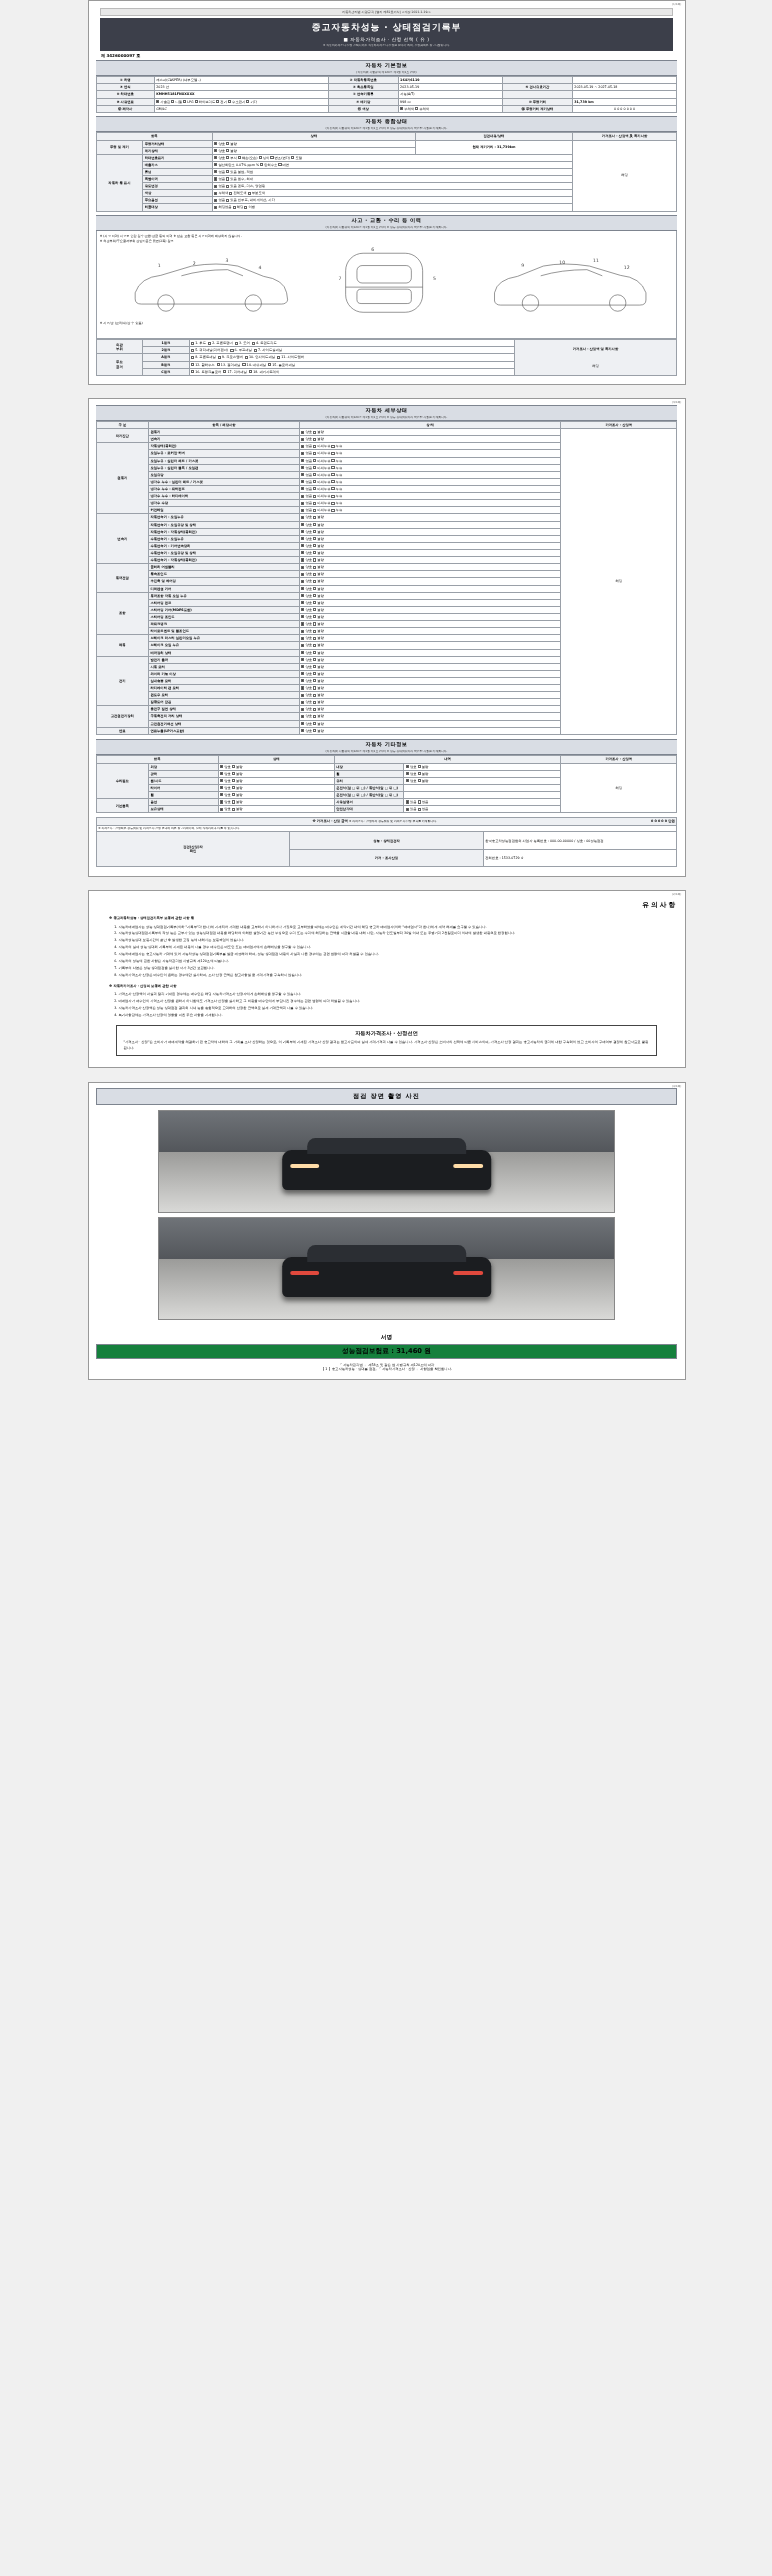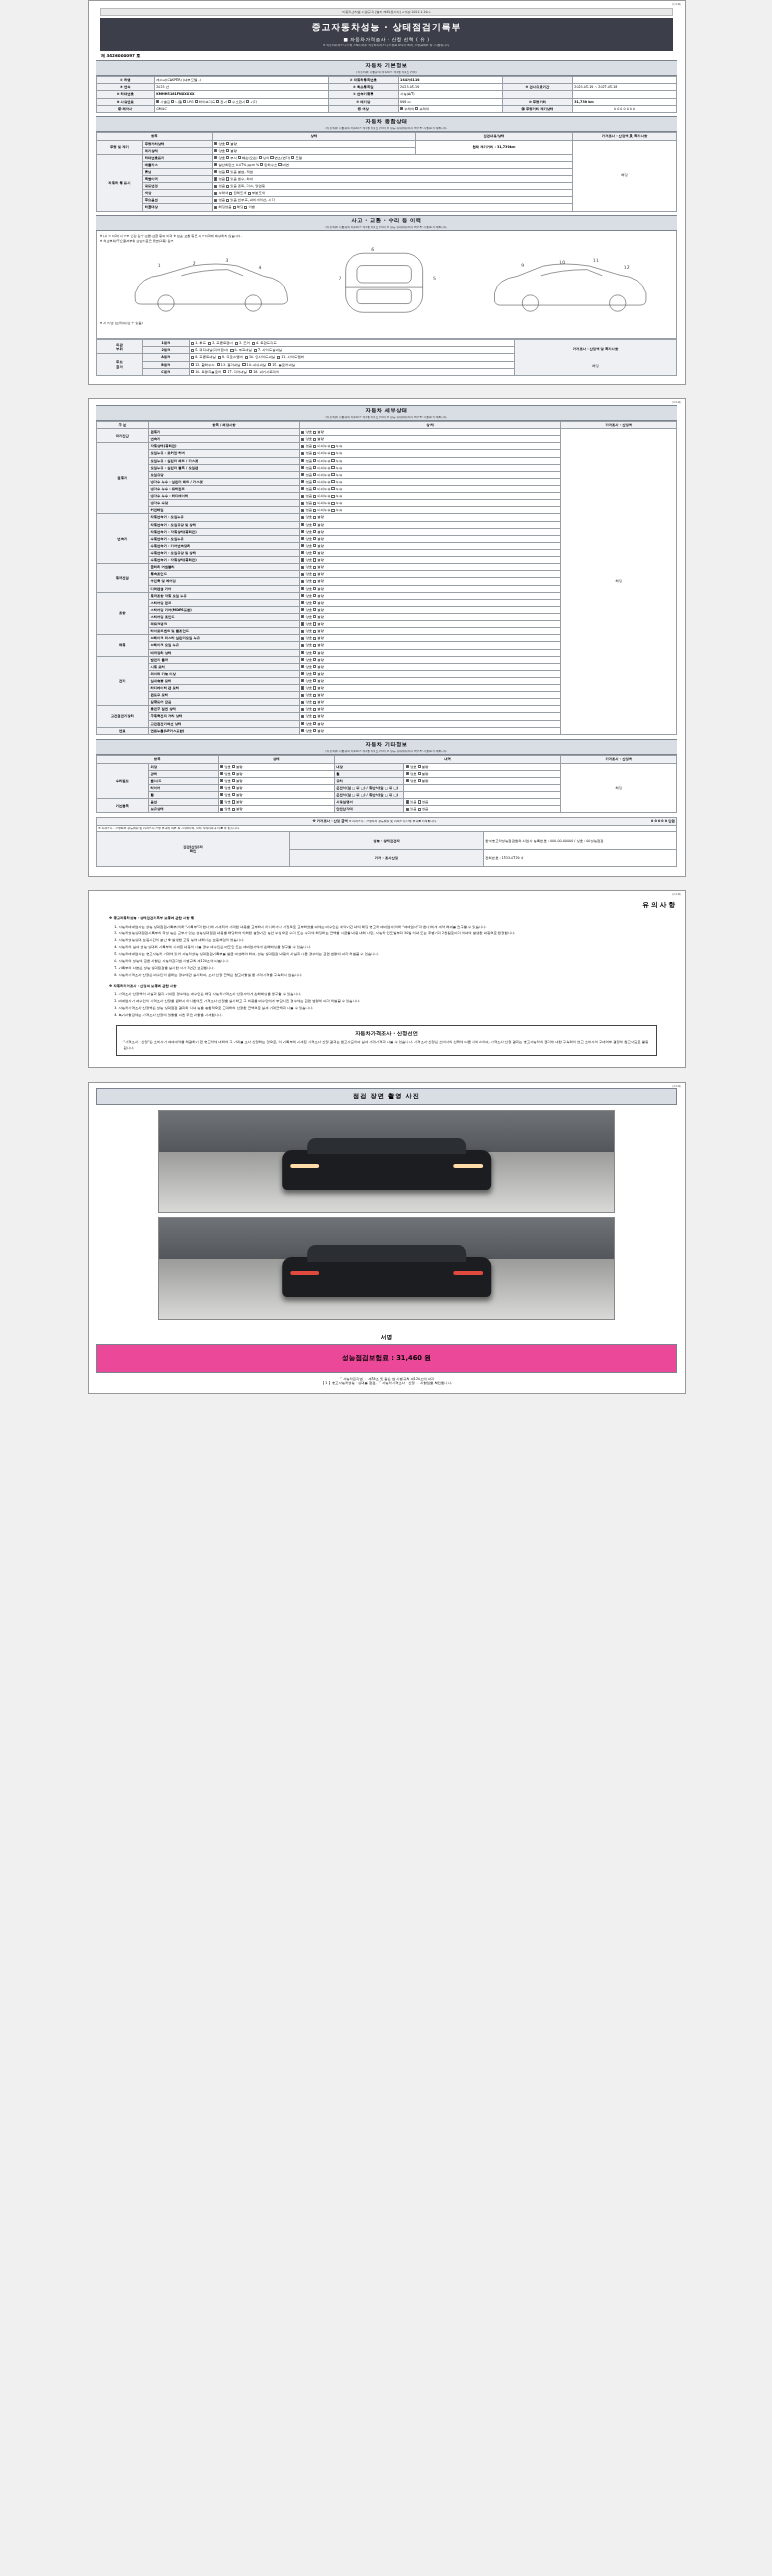--- a/index.html
+++ b/index.html
@@ -106,21 +106,21 @@
   }
   .road { position:absolute; left:0; right:0; bottom:0; height:60%; background: linear-gradient(#9b9b99,#d9d9d7); }
   .carshape { position:absolute; left:50%; transform:translateX(-50%); bottom:22%; width:46%; height:40%;
     background:#1b1d20; border-radius: 9.3px 9.3px 5.2px 5.2px; box-shadow: 0 3.1px 5.2px rgba(0,0,0,.5);}
   .carshape:after{content:"";position:absolute;left:12%;right:12%;top:-28%;height:40%;background:#2b2e33;border-radius:8.2px 8.2px 0 0;}
   .lamp{position:absolute;width:14%;height:10%;background:#ffdca8;border-radius:3.1px;top:36%;}
   .lamp.l{left:4%;} .lamp.r{right:4%;}
   .lamp.red{background:#e0493d;}
 
   .sign-bar { text-align:center; font-size: 5.7px; font-weight: bold; padding: 4.1px 0 2.1px; }
-  .fee-bar { background:#ec4899; border:0.5px solid #7d848f; text-align:center; font-size:6.7px; font-weight:bold; padding:9px 0;}
+  .fee-bar { background:#15803d; border:0.5px solid #7d848f; text-align:center; font-size:6.7px; font-weight:bold; padding:2px 0;}
   .pagetag { position:absolute; right:3.1px; top:1px; font-size:2.8px; color:#777;}
 
   
   .notice h2 { text-align:right; font-size: 6.7px; margin: 5.2px 0 6.2px; letter-spacing: 2.1px; }
   .notice-body { font-size: 3.3px; line-height: 1.65; padding: 0 13.4px; }
   .notice-body .hd { font-weight: bold; margin: 5.2px 0 2.6px; }
   .notice-body p { margin: 0 0 1.5px 0; }
   .notice-body .ind { padding-left: 5.2px; }
   .declbox { border: 1px solid #444; margin: 7.2px 20.6px 3.1px; padding: 4.1px 6.2px; }
   .declbox .dt { text-align:center; font-size: 5.2px; font-weight:bold; margin-bottom:3.1px;}

